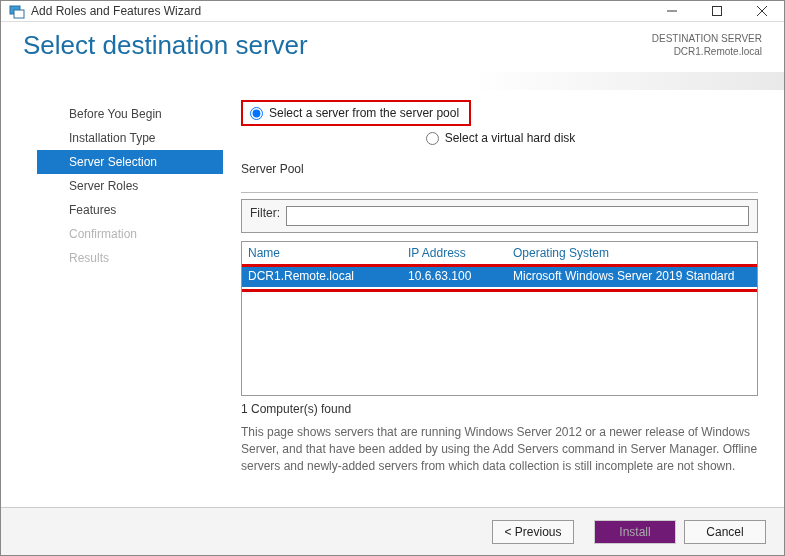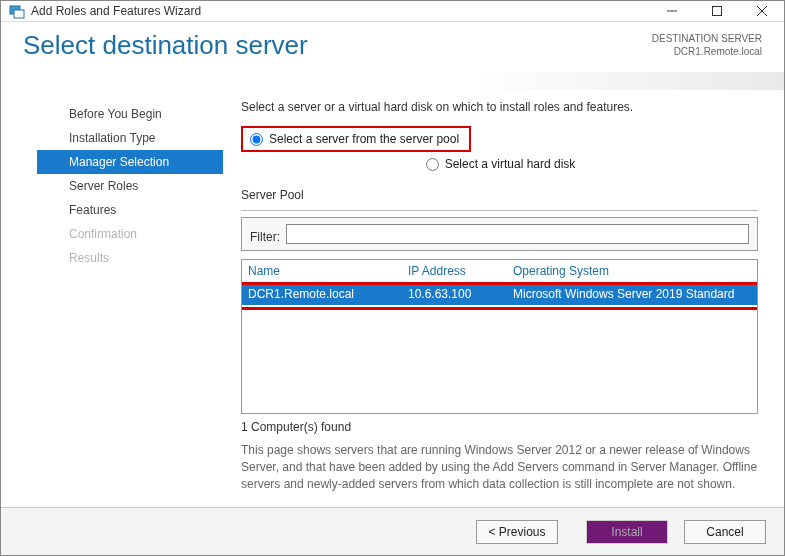--- a/index.html
+++ b/index.html
@@ -82,24 +82,24 @@
   .hl-red {
     border: 2px solid #d90000;
     display: inline-flex;
     align-items: center;
     padding: 1px 6px 1px 1px;
   }
   .pool-label {
     font-size: 12px; color: #333;
     margin: 14px 0 6px 0;
     border-bottom: 1px solid #bbb;
-    padding-bottom: 8px;
+    padding-bottom: 16px;
   }
   .filter-row {
-    display: flex; align-items: flex-end;
+    display: flex; align-items: flex-start;
     border: 1px solid #999;
     padding: 6px 8px;
     background: #f7f7f7;
   }
   .filter-row label { margin-right: 6px; color: #333; }
   .filter-row input {
     flex: 1; border: 1px solid #888; height: 20px; padding: 0 4px; font-size: 12px;
   }
   .grid-wrap {
     border: 1px solid #999;
@@ -129,21 +129,21 @@
   .count { margin-top: 6px; font-size: 12px; color: #333; }
   .note { margin-top: 8px; font-size: 12px; color: #666; line-height: 1.4; }
   .footer {
     position: absolute;
     bottom: 0; left: 0; right: 0;
     height: 48px;
     border-top: 1px solid #ccc;
     background: #f4f4f4;
     display: flex; align-items: center; justify-content: flex-end;
     padding: 0 18px;
-    gap: 16px;
+    gap: 8px;
   }
   .btn {
     min-width: 82px; height: 24px;
     border: 1px solid #999;
     background: #f9f9f9;
     font-size: 12px;
     display: flex; align-items: center; justify-content: center;
     padding: 0 10px;
   }
   .btn.disabled { color: #aaa; border-color: #ccc; background: #701a75; }
@@ -186,29 +186,28 @@
     <div>DESTINATION SERVER</div>
     <div>DCR1.Remote.local</div>
   </div>
 </div>
 <div class="gradient-bar"></div>
 
 <div class="body-area">
   <div class="sidebar">
     <div class="step">Before You Begin</div>
     <div class="step">Installation Type</div>
-    <div class="step selected">Manager Selection</div>
+    <div class="step selected">Server Selection</div>
     <div class="step">Server Roles</div>
     <div class="step">Features</div>
     <div class="step disabled">Confirmation</div>
     <div class="step disabled">Results</div>
   </div>
 
   <div class="main">
-    <div class="instruction">Select a server or a virtual hard disk on which to install roles and features.</div>
 
     <div class="hl-red">
       <div class="radio-row">
         <input type="radio" checked="" style="">
         <span>Select a server from the server pool</span>
       </div>
     </div>
     <div class="radio-row" style="margin-top:2px;justify-content:center;">
       <input type="radio" style="">
       <span>Select a virtual hard disk</span>

